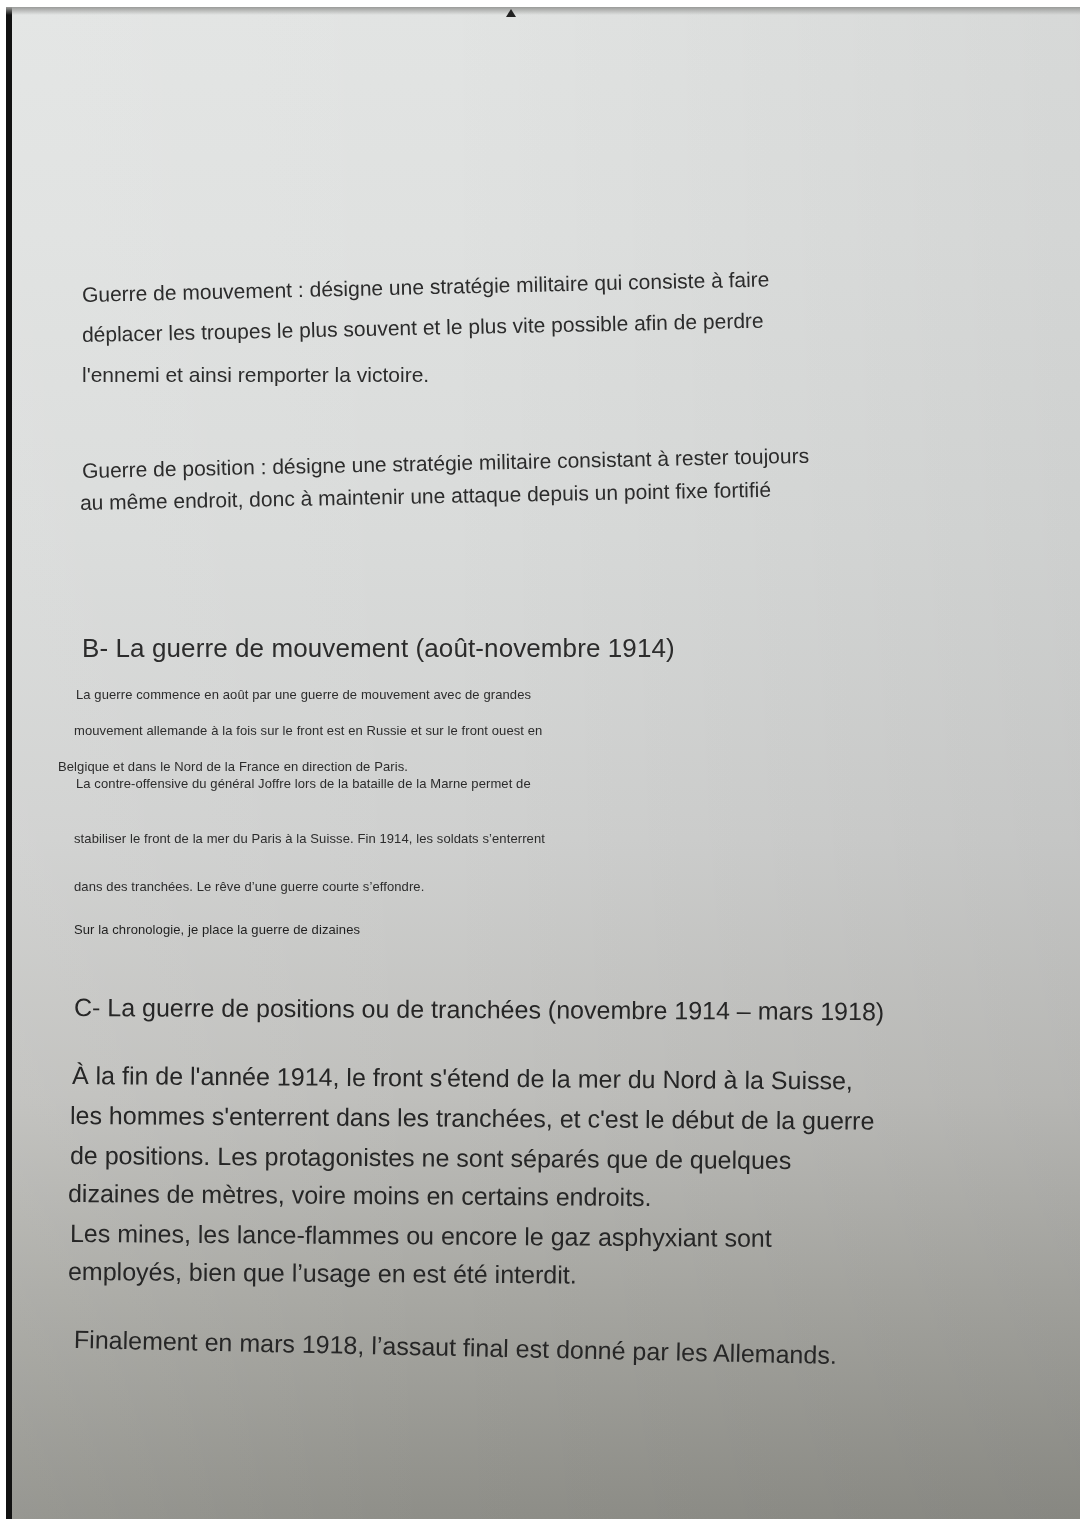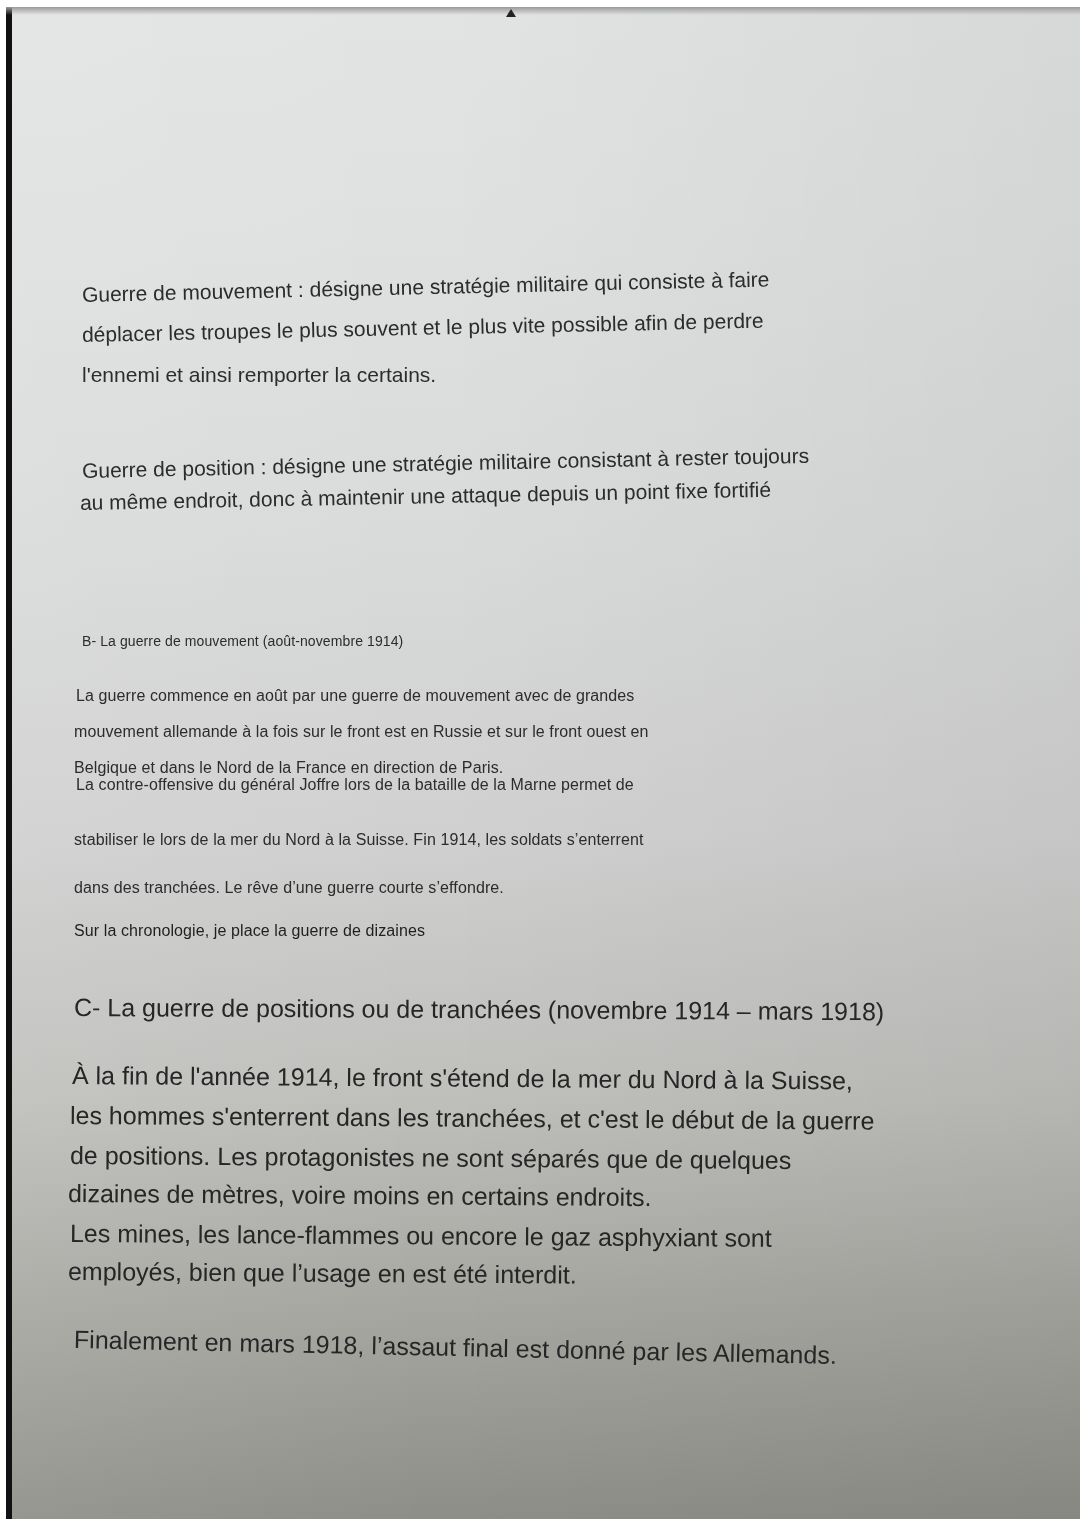--- a/index.html
+++ b/index.html
@@ -20,50 +20,50 @@
     .left-edge { position: absolute; left: 0; top: 0; width: 6px; height: 1512px; background: #111; }
     .top-shadow {
       position: absolute; left: 0; top: 0; width: 100%; height: 8px;
       background: linear-gradient(180deg, #9a9b99, rgba(200,200,200,0));
     }
     .binder-mark {
       position: absolute; left: 500px; top: 2px; width: 0; height: 0;
       border-left: 5px solid transparent; border-right: 5px solid transparent; border-bottom: 8px solid #222;
     }
     .line { position: absolute; color: #2c2c2c; white-space: nowrap; transform-origin: left center; }
-    .sm { font-size: 16px; letter-spacing: 0.1px; }
+    .sm { font-size: 13px; letter-spacing: 0.1px; }
     .md { font-size: 21px; }
     .lg { font-size: 25px; color: #262626; }
   </style>
 </head>
 <body>
 
 <div class="photo">
   <div class="left-edge"></div>
   <div class="top-shadow"></div>
   <div class="binder-mark"></div>
 
   <div>
     <div class="line md" style="left:76px; top:276px; transform:rotate(-1.3deg);">Guerre de mouvement : désigne une stratégie militaire qui consiste à faire</div>
     <div class="line md" style="left:76px; top:316px; transform:rotate(-1.2deg);">déplacer les troupes le plus souvent et le plus vite possible afin de perdre</div>
-    <div class="line md" style="left:76px; top:356px;">l'ennemi et ainsi remporter la certains.</div>
+    <div class="line md" style="left:76px; top:356px;">l'ennemi et ainsi remporter la victoire.</div>
   </div>
 
   <div>
     <div class="line md" style="left:76px; top:452px; transform:rotate(-1.2deg);">Guerre de position : désigne une stratégie militaire consistant à rester toujours</div>
     <div class="line md" style="left:74px; top:484px; transform:rotate(-1.1deg);">au même endroit, donc à maintenir une attaque depuis un point fixe fortifié</div>
   </div>
 
   <div>
-    <div class="line sm" style="left:76px; top:626px; font-size:14px;">B- La guerre de mouvement (août-novembre 1914)</div>
+    <div class="line sm" style="left:76px; top:626px; font-size:26px;">B- La guerre de mouvement (août-novembre 1914)</div>
     <div class="line sm" style="left:70px; top:680px;"> La guerre commence en août par une guerre de mouvement avec de grandes</div>
     <div class="line sm" style="left:68px; top:716px;">mouvement allemande à la fois sur le front est en Russie et sur le front ouest en</div>
-    <div class="line sm" style="left:68px; top:752px;text-align:right;">Belgique et dans le Nord de la France en direction de Paris.</div>
+    <div class="line sm" style="left:52px; top:752px;text-align:right;">Belgique et dans le Nord de la France en direction de Paris.</div>
     <div class="line sm" style="left:70px; top:769px;"> La contre-offensive du général Joffre lors de la bataille de la Marne permet de</div>
-    <div class="line sm" style="left:68px; top:824px;">stabiliser le lors de la mer du Nord à la Suisse.  Fin 1914, les soldats s’enterrent</div>
+    <div class="line sm" style="left:68px; top:824px;">stabiliser le front de la mer du Paris à la Suisse.  Fin 1914, les soldats s’enterrent</div>
     <div class="line sm" style="left:68px; top:860px;margin-top:12px;">dans des tranchées. Le rêve d’une guerre courte s’effondre.</div>
     <div class="line sm" style="left:68px; top:915px; color:#1f1f1f;">Sur la chronologie, je place la guerre de dizaines</div>
   </div>
 
   <div>
     <div class="line lg" style="left:68px; top:986px; transform:rotate(0.3deg);">C- La guerre de positions ou de tranchées (novembre 1914 – mars 1918)</div>
     <div class="line lg" style="left:66px; top:1054px; transform:rotate(0.4deg);"> À la fin de l'année 1914, le front s'étend de la mer du Nord à la Suisse,</div>
     <div class="line lg" style="left:64px; top:1094px; transform:rotate(0.4deg);">les hommes s'enterrent dans les tranchées, et c'est le début de la guerre</div>
     <div class="line lg" style="left:64px; top:1134px; transform:rotate(0.4deg);">de positions. Les protagonistes ne sont séparés que de quelques</div>
     <div class="line lg" style="left:62px; top:1172px; transform:rotate(0.4deg);">dizaines de mètres, voire moins en certains endroits.</div>

